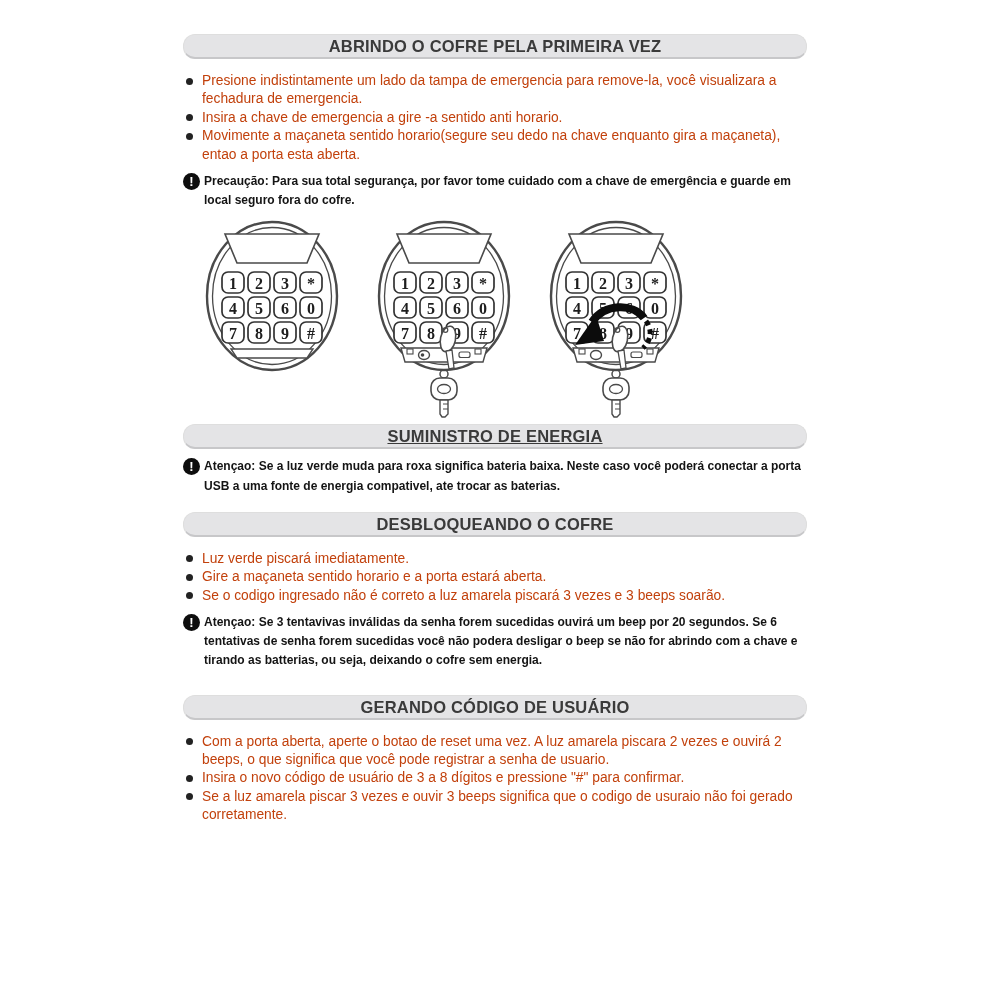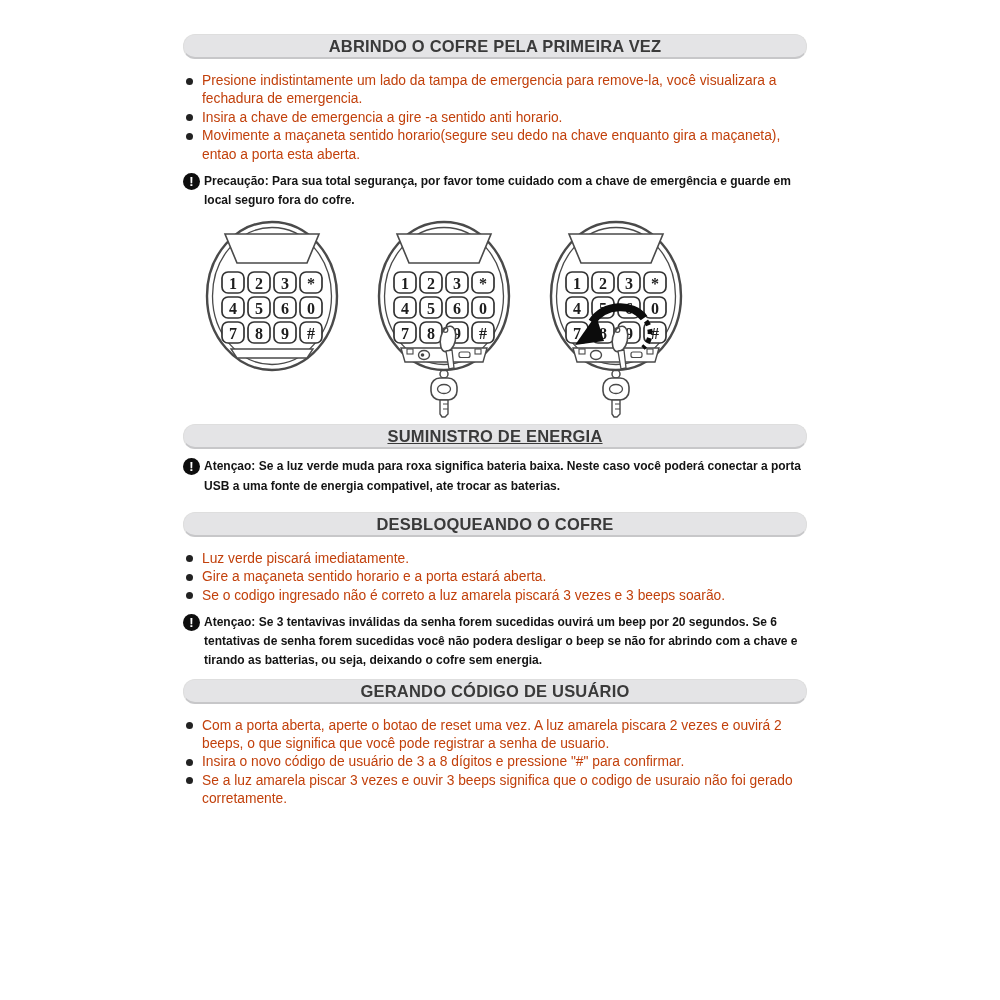--- a/index.html
+++ b/index.html
@@ -242,21 +242,21 @@
       <li>Gire a maçaneta sentido horario e a porta estará aberta.</li>
       <li>Se o codigo ingresado não é correto a luz amarela piscará 3 vezes e 3 beeps soarão.</li>
     </ul>
     <div class="warning">
       <div class="warning-icon">!</div>
       <div class="warning-text">Atençao: Se 3 tentavivas inválidas da senha forem sucedidas ouvirá um beep por 20 segundos. Se 6 tentativas de senha forem sucedidas você não podera desligar o beep se não for abrindo com a chave e tirando as batterias, ou seja, deixando o cofre sem energia.</div>
     </div>
   </div>
 
   <div class="section">
-    <div class="section-header" style="margin-top:8px;">GERANDO CÓDIGO DE USUÁRIO</div>
+    <div class="section-header" style="margin-top:24px;">GERANDO CÓDIGO DE USUÁRIO</div>
     <ul class="bullets">
       <li>Com a porta aberta, aperte o botao de reset uma vez. A luz amarela piscara 2 vezes e ouvirá 2 beeps, o que significa que você pode registrar a senha de usuario.</li>
       <li>Insira o novo código de usuário de 3 a 8 dígitos e pressione "#" para confirmar.</li>
       <li>Se a luz amarela piscar 3 vezes e ouvir 3 beeps significa que o codigo de usuraio não foi gerado corretamente.</li>
     </ul>
   </div>
 
 </div>
 
 </body></html>

